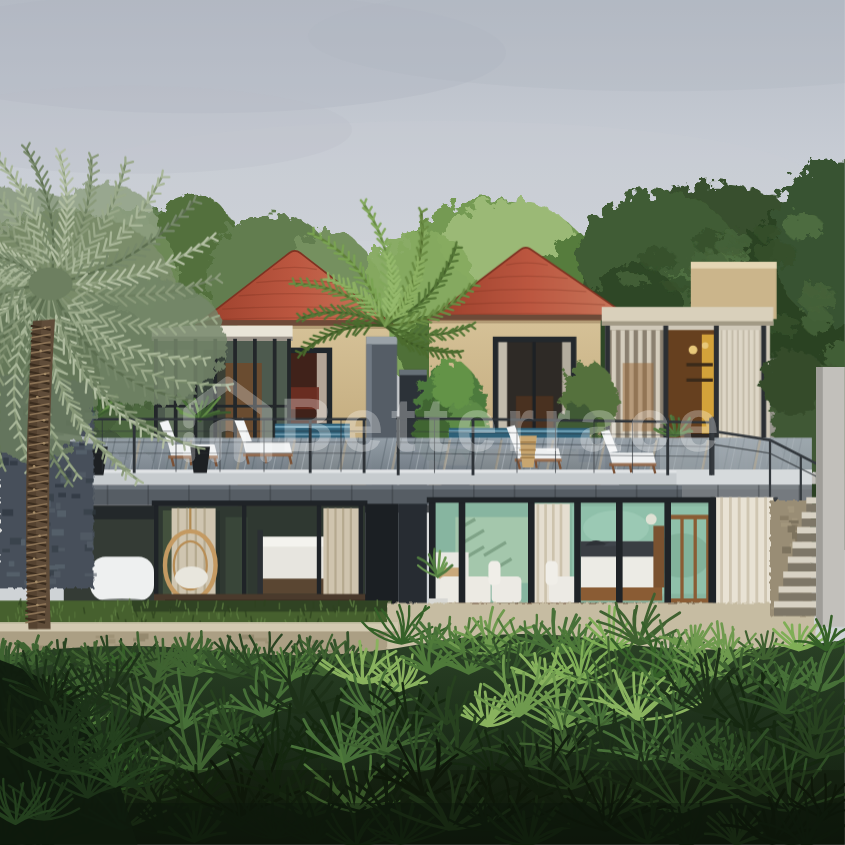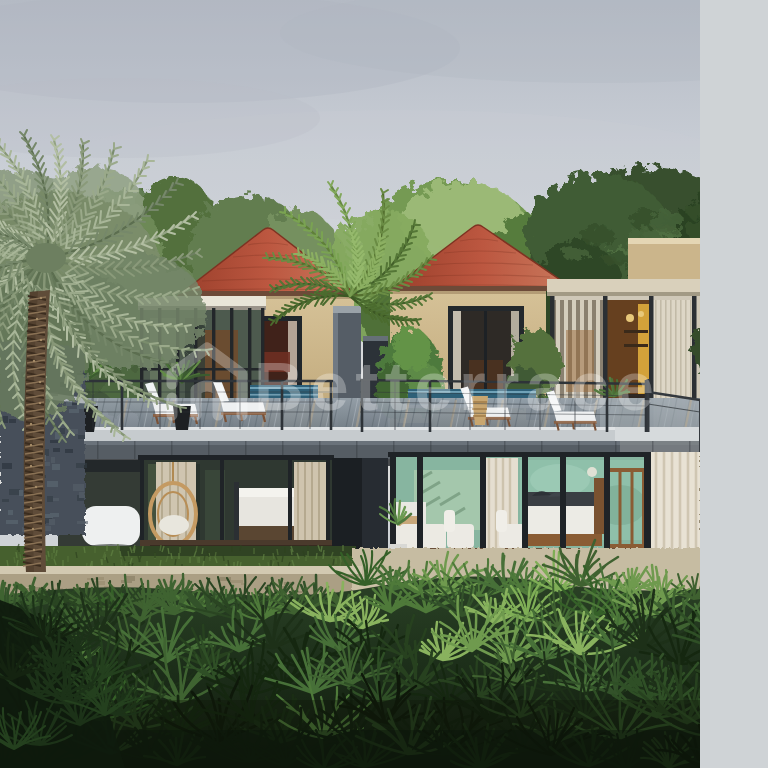--- a/index.html
+++ b/index.html
@@ -1,14 +1,14 @@
 <!DOCTYPE html>
 <html><head><meta charset="utf-8"><style>
 html,body{margin:0;padding:0;background:#cfd3d6;font-family:"Liberation Sans",sans-serif;}
-#scene{width:700px;height:768px;overflow:hidden;position:relative;}
+#scene{width:768px;height:768px;overflow:hidden;position:relative;}
 </style></head><body>
 <div id="scene">
 <svg width="768" height="768" viewBox="0 0 768 768">
 <defs>
 <linearGradient id="sky" x1="0" y1="0" x2="0" y2="1">
 <stop offset="0" stop-color="#b4bac4"></stop>
           <stop offset="0.3" stop-color="#c8cdd5"></stop>
 <stop offset="0.6" stop-color="#d5d8db"></stop>
           <stop offset="1" stop-color="#dbdcdb"></stop>
 </linearGradient>

